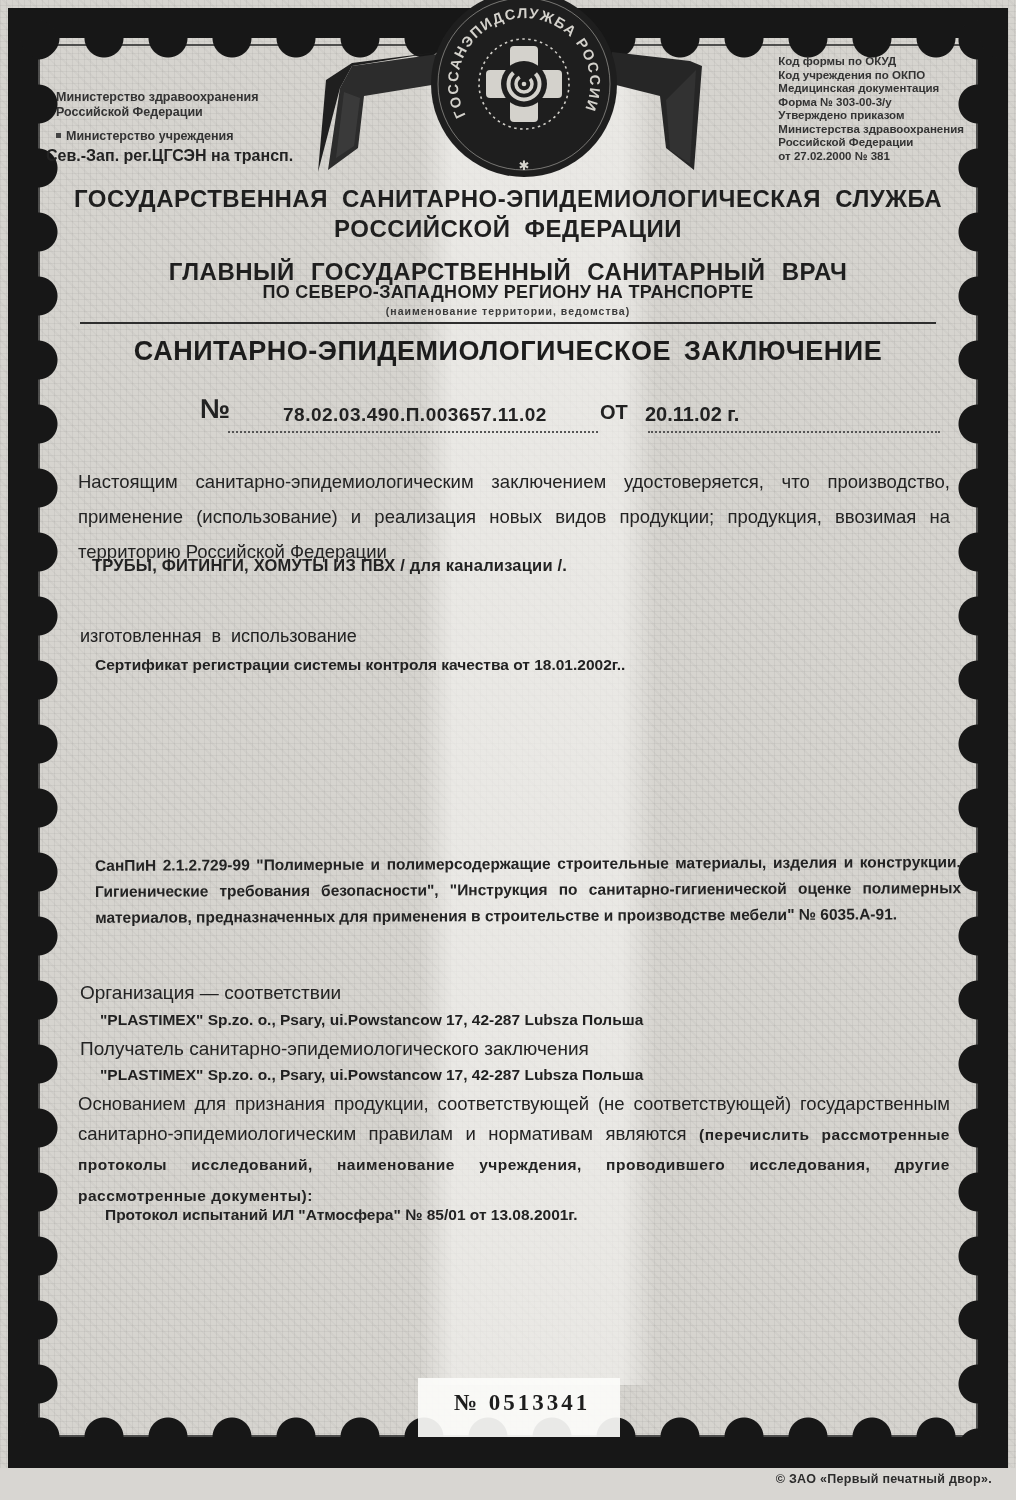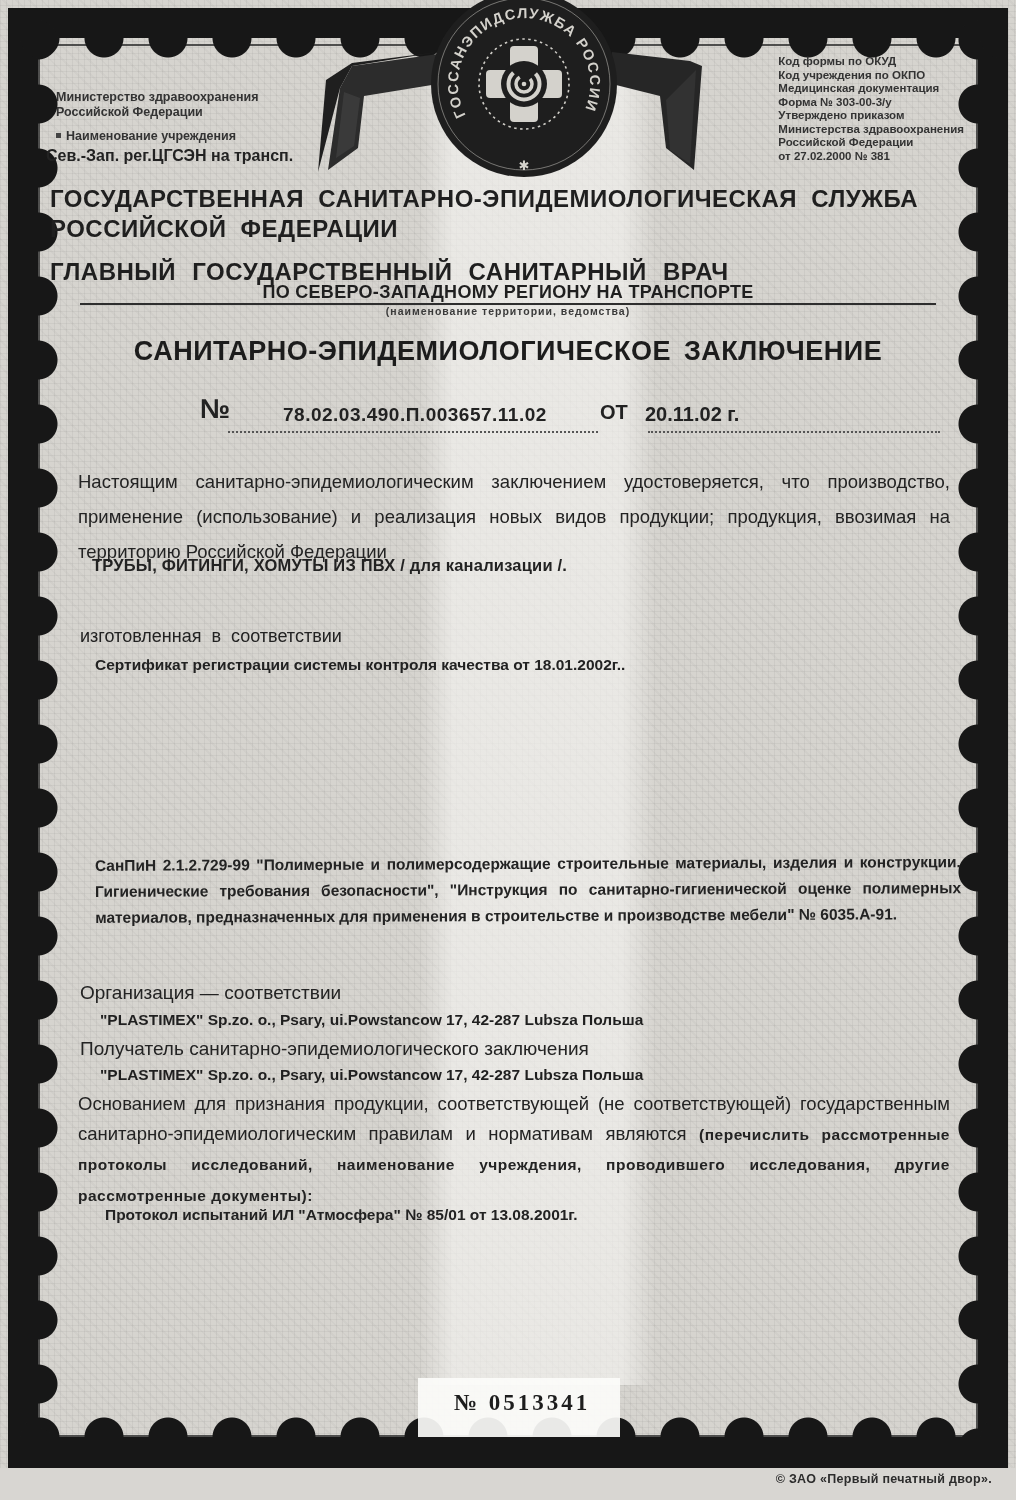--- a/index.html
+++ b/index.html
@@ -41,24 +41,24 @@
   .below{left:0;top:1468px;width:1016px;height:32px;background:#d8d6d2;}
   .footer-text{right:24px;top:1472px;font-size:12.5px;font-weight:bold;color:#2c2c2c;letter-spacing:0.3px;}
   
   .hl{left:56px;top:90px;font-size:12.5px;font-weight:bold;color:#333;line-height:15px;}
   .hl .inst{margin-top:9px;}
   .marker{display:inline-block;width:5px;height:5px;background:#444;margin-right:5px;vertical-align:2px;}
   .org-name{left:46px;top:147px;font-size:16px;font-weight:bold;color:#222;}
   .hr-block{right:52px;top:55px;text-align:left;font-size:11.5px;font-weight:bold;color:#333;line-height:13.5px;}
   .hr-block div{white-space:nowrap;}
   
-  .titles{left:50px;top:184px;width:916px;text-align:left;font-weight:bold;color:#1f1f1f;}
+  .titles{left:50px;top:184px;width:916px;text-align:center;font-weight:bold;color:#1f1f1f;}
   .t1{font-size:24px;letter-spacing:0.5px;word-spacing:7px;line-height:30px;}
   .t3{font-size:24px;letter-spacing:0.5px;word-spacing:9px;margin-top:14px;}
-  .region{left:80px;top:282px;width:856px;text-align:center;border-bottom:2px solid #2e2e2e;padding-bottom:0;
+  .region{left:80px;top:282px;width:856px;text-align:center;border-bottom:2px solid #2e2e2e;padding-bottom:19px;
     font-size:18px;font-weight:bold;letter-spacing:0.3px;color:#1f1f1f;}
   .region-note{left:80px;top:305px;width:856px;text-align:center;font-size:10.5px;font-weight:bold;color:#3a3a3a;letter-spacing:1px;}
   .doc-heading{left:50px;top:336px;width:916px;text-align:center;font-size:27px;font-weight:bold;letter-spacing:0.5px;word-spacing:5px;color:#1c1c1c;}
   
   .no-sign{left:200px;top:394px;font-size:27px;font-weight:bold;}
   .no-val{left:283px;top:404px;font-size:19px;font-weight:bold;letter-spacing:0.5px;}
   .ot{left:600px;top:401px;font-size:20px;font-weight:bold;}
   .date-val{left:645px;top:403px;font-size:20px;font-weight:bold;}
   .uline1{left:228px;top:431px;width:370px;border-top:2px dotted #555;}
   .uline2{left:648px;top:431px;width:292px;border-top:2px dotted #555;}
@@ -134,21 +134,21 @@
         <circle cx="524" cy="84" r="15.5" fill="none" stroke="#d4d2cc" stroke-width="4" stroke-dasharray="73 24.4" stroke-dashoffset="12"></circle>
         <circle cx="524" cy="84" r="8" fill="none" stroke="#d4d2cc" stroke-width="3.5" stroke-dasharray="39 11.3" stroke-dashoffset="6"></circle>
         <circle cx="524" cy="84" r="2.3" fill="#d4d2cc"></circle>
       </g>
     </g>
   </svg>
 
   <div class="abs hl">
     <div>Министерство здравоохранения</div>
     <div>Российской Федерации</div>
-    <div class="inst"><span class="marker"></span><span>Наименование учреждения</span></div>
+    <div class="inst"><span class="marker"></span><span>Министерство учреждения</span></div>
   </div>
   <div class="abs org-name">Сев.-Зап. рег.ЦГСЭН на трансп.</div>
 
   <div class="abs hr-block">
     <div>Код формы по ОКУД</div>
     <div>Код  учреждения по ОКПО</div>
     <div>Медицинская документация</div>
     <div>Форма № 303-00-3/у</div>
     <div>Утверждено приказом</div>
     <div>Министерства здравоохранения</div>
@@ -167,21 +167,21 @@
   <div class="abs doc-heading">САНИТАРНО-ЭПИДЕМИОЛОГИЧЕСКОЕ ЗАКЛЮЧЕНИЕ</div>
   <div class="abs no-sign">№</div>
   <div class="abs no-val">78.02.03.490.П.003657.11.02</div>
   <div class="abs ot">ОТ</div>
   <div class="abs date-val">20.11.02 г.</div>
   <div class="abs uline1"></div>
   <div class="abs uline2"></div>
 
   <div class="abs para certify">Настоящим санитарно-эпидемиологическим заключением удостоверяется, что производство, применение (использование) и реализация новых видов продукции; продукция, ввозимая на территорию Российской Федерации</div>
   <div class="abs product">ТРУБЫ, ФИТИНГИ, ХОМУТЫ ИЗ ПВХ / для канализации /.</div>
-  <div class="abs made">изготовленная  в  соответствии</div>
+  <div class="abs made">изготовленная  в  использование</div>
   <div class="abs certref">Сертификат регистрации системы контроля качества от 18.01.2002г..</div>
 
 
   <div class="abs para sanpin">СанПиН 2.1.2.729-99 "Полимерные и полимерсодержащие строительные материалы, изделия и конструкции. Гигиенические требования безопасности", "Инструкция по санитарно-гигиенической оценке полимерных материалов, предназначенных для применения в строительстве и производстве мебели" № 6035.А-91.</div>
 
   <div class="abs mk-label l-manu">Организация — соответствии</div>
   <div class="abs mk-val v-manu">"PLASTIMEX" Sp.zo. o., Psary, ui.Powstancow 17, 42-287 Lubsza Польша</div>
   <div class="abs mk-label l-recv">Получатель санитарно-эпидемиологического заключения</div>
   <div class="abs mk-val v-recv">"PLASTIMEX" Sp.zo. o., Psary, ui.Powstancow 17, 42-287 Lubsza Польша</div>
 

